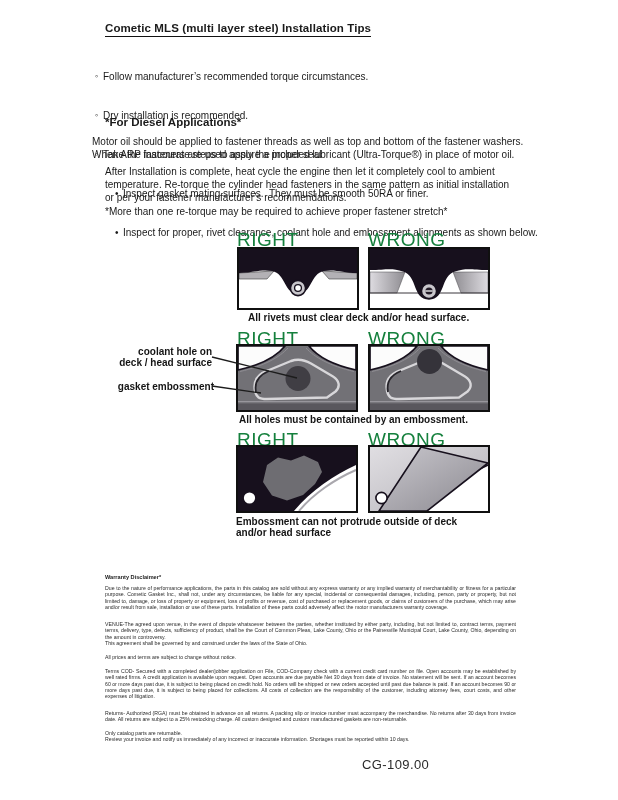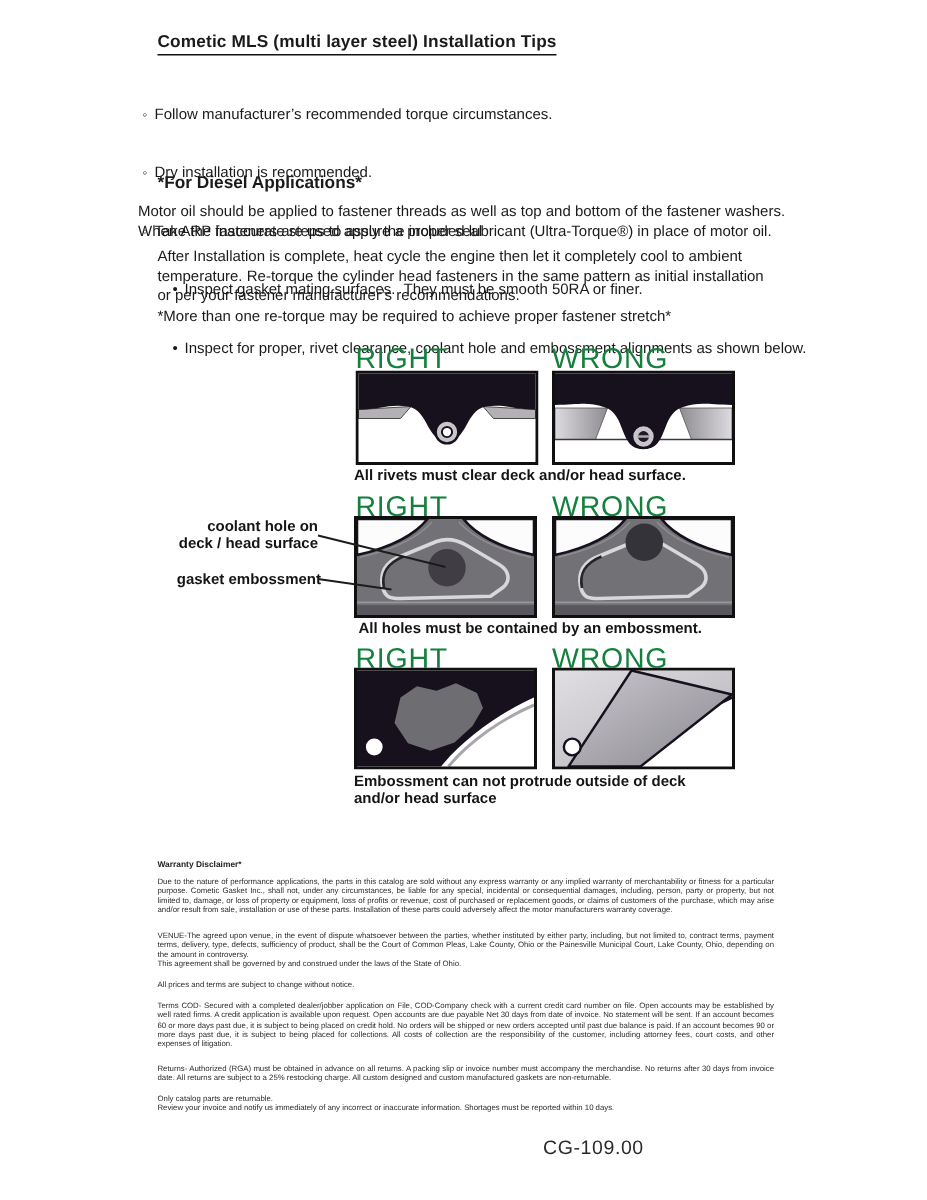--- a/index.html
+++ b/index.html
@@ -87,21 +87,21 @@
       <polygon points="120,25 85,25 93,46 120,46" fill="url(#gR)" stroke="#4a484d" stroke-width="0.5"></polygon>
       <path d="M2,46 H120" stroke="#3a363c" stroke-width="1"></path>
       <path d="M2,2 H120 V23 C104,23 99,20.5 87,24.5 C72,29 78,52.5 61,52.5 C44,52.5 50,29 35,24.5 C23,20.5 18,23 2,23 Z" fill="#17101d"></path>
       <circle cx="61" cy="44" r="7.6" fill="#c8c6cb" stroke="#17101d" stroke-width="1.6"></circle>
       <circle cx="61" cy="44" r="3.6" fill="#221a26"></circle>
       <rect x="56.8" y="43.1" width="8.4" height="1.8" rx="0.9" fill="#aaa8ad"></rect>
       <rect x="1" y="1" width="120" height="61" fill="none" stroke="#101010" stroke-width="2"></rect>
     </svg>
   </div>
 
-  <div class="abs cap" style="left:236px;top:312px">All rivets must clear deck and/or head surface.</div>
+  <div class="abs cap" style="left:248px;top:312px">All rivets must clear deck and/or head surface.</div>
 
   <div class="abs rw" style="left:237px;top:328px">RIGHT</div>
   <div class="abs rw" style="left:368px;top:328px">WRONG</div>
 
   <div class="abs annot" style="left:112px;top:346px;width:100px">
     <div>coolant hole on</div>
     <div>deck / head surface</div>
   </div>
   <div class="abs annot" style="left:112px;top:381px;width:102px">gasket embossment</div>
 

